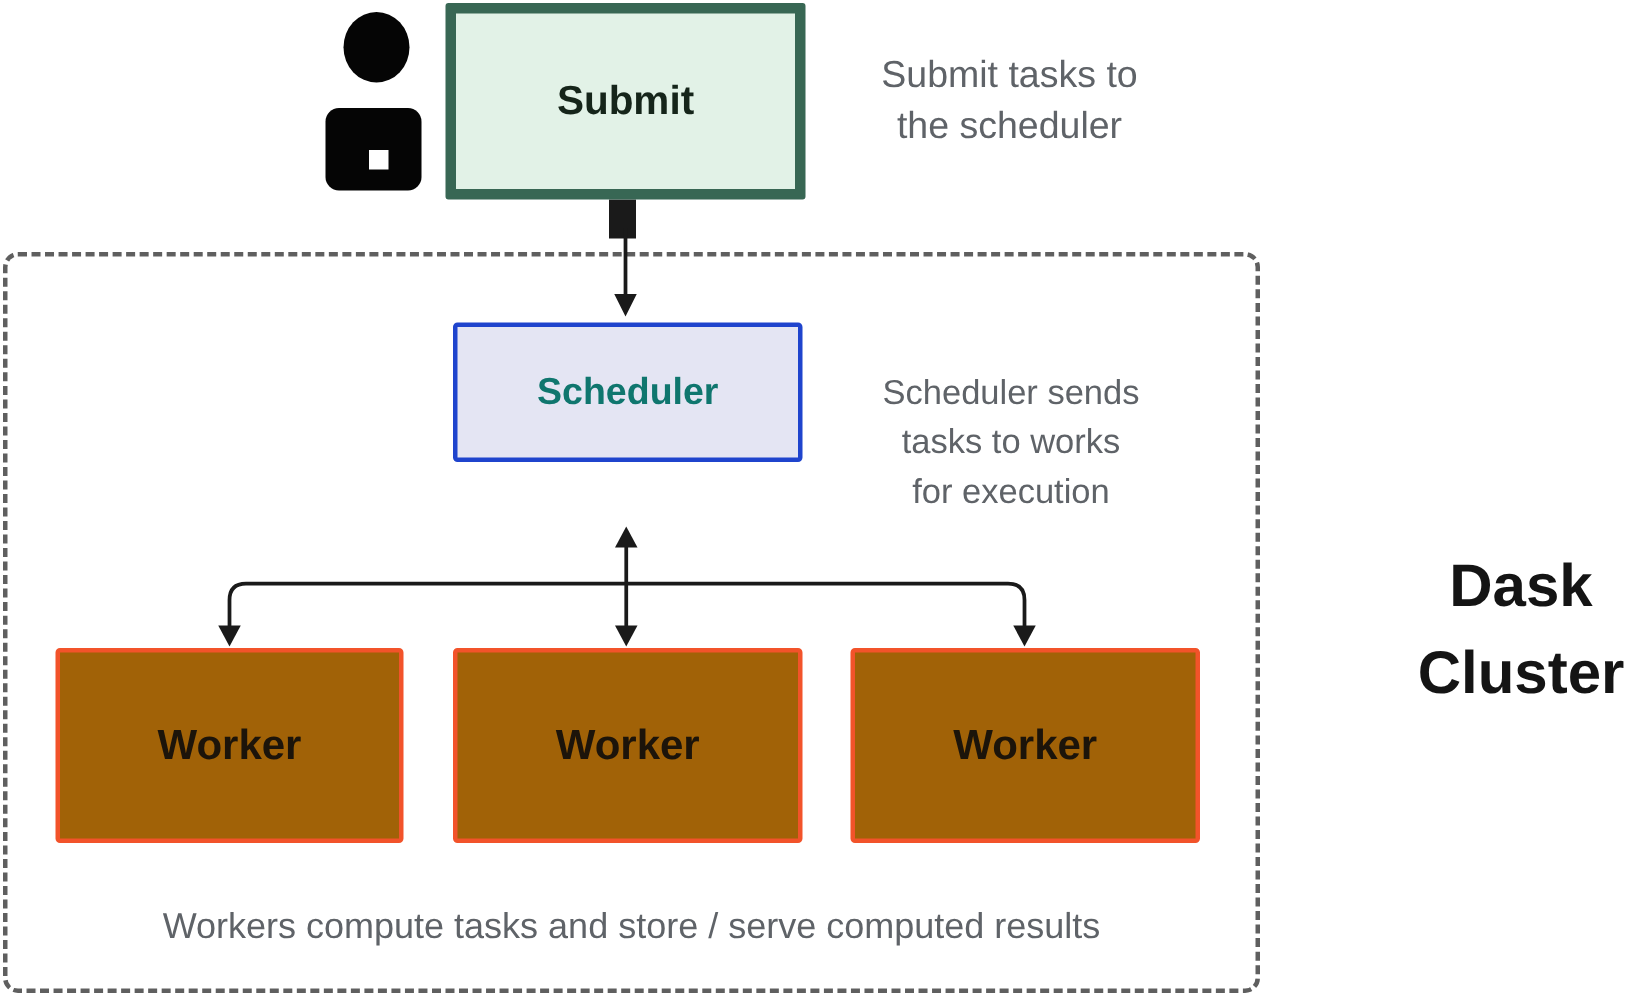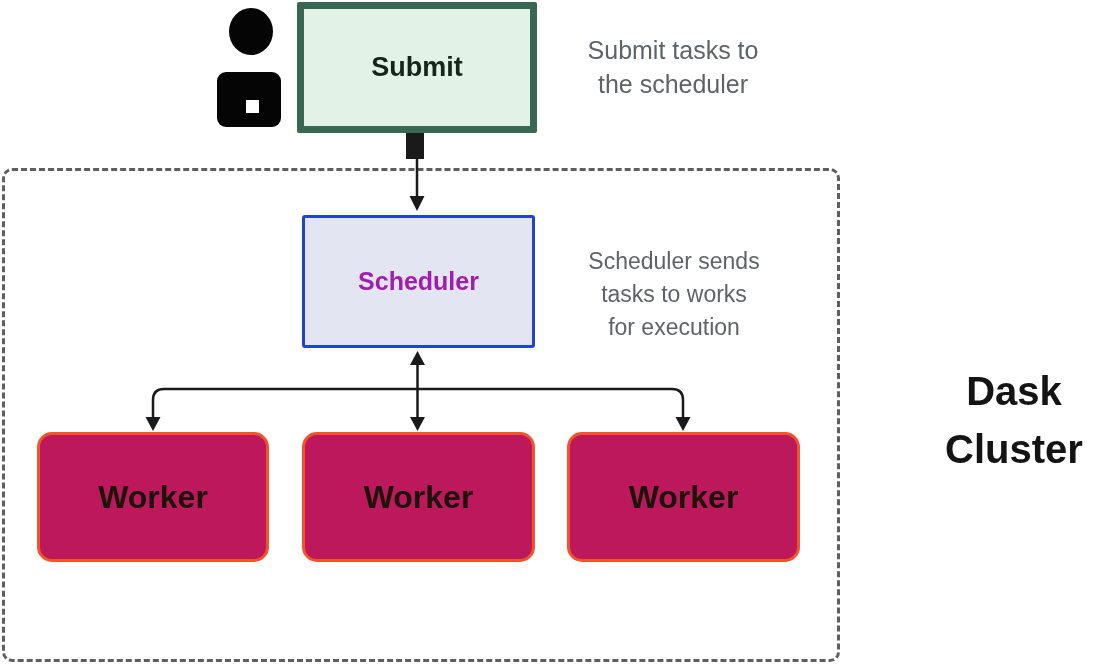--- a/index.html
+++ b/index.html
@@ -40,34 +40,34 @@
     left: 297px; top: 2px;
     width: 240px; height: 131px;
     background: #e2f2e7;
     border: 7px solid #386754;
     border-radius: 2px;
     font-size: 27px;
     color: #15251a;
   }
   .scheduler {
     left: 302px; top: 215px;
-    width: 233px; height: 133px;
+    width: 233px; height: 93px;
     background: #e4e5f3;
     border: 3px solid #1f44cd;
     border-radius: 3px;
     font-size: 25px;
-    color: #a21caf;
+    color: #0f766e;
   }
   .worker {
     top: 432px;
     width: 233px; height: 130px;
-    background: #be185d;
+    background: #a16207;
     border: 3px solid #f2532a;
-    border-radius: 15px;
-    font-size: 32px;
+    border-radius: 3px;
+    font-size: 28px;
     color: #1c140a;
   }
   .worker-1 { left: 37px; width: 232px; }
   .worker-2 { left: 302px; }
   .worker-3 { left: 567px; }
   .ann {
     position: absolute;
     color: #5f6368;
     text-align: center;
     white-space: pre-line;
@@ -191,17 +191,18 @@
   </div>
 
   <div class="node worker worker-2">
     <span>Worker</span>
   </div>
 
   <div class="node worker worker-3">
     <span>Worker</span>
   </div>
 
+  <div class="ann ann-compute">Workers compute tasks and store / serve computed results</div>
 
   <div class="cluster-label">Dask
 Cluster</div>
 
 </div>
 
 </body></html>

